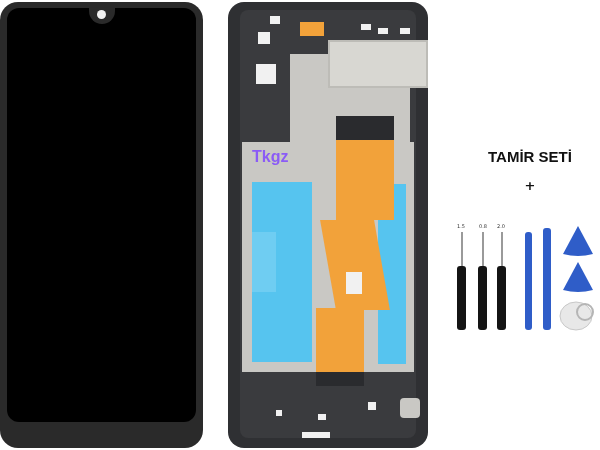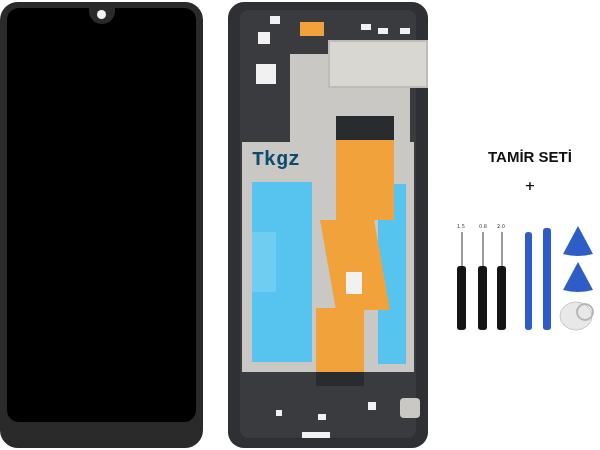--- a/index.html
+++ b/index.html
@@ -13,21 +13,21 @@
   
   .back{left:228px;top:2px;width:200px;height:446px;background:#2f3033;border-radius:16px;}
   .back .inner{position:absolute;left:12px;top:8px;right:12px;bottom:10px;background:#3a3b3e;border-radius:8px;}
   .plate{background:#c9c8c4;}
   .shield{background:#d8d7d2;border:2px solid #bdbcb7;}
   .blue{background:#56c4ef;}
   .blue2{background:#6fcdf2;}
   .flex{background:#f2a23a;}
   .dark{background:#2a2b2e;}
   .white{background:#f1f1f1;}
-  .watermark{left:252px;top:148px;color:#0c4a6e;font-size:20px;font-weight:bold;font-family:Liberation Mono, monospace;}
+  .watermark{left:252px;top:148px;color:#8b5cf6;font-size:16px;font-weight:bold;font-family:Liberation Sans, sans-serif;}
   .kit-title{left:460px;top:148px;width:140px;text-align:center;font-weight:bold;font-size:15px;color:#111;font-family:"Liberation Sans",sans-serif;}
   .kit-plus{left:460px;top:178px;width:140px;text-align:center;font-weight:bold;font-size:13px;color:#111;}
   .lbl{font-size:5px;color:#333;}
   .sd-handle{background:#141414;border-radius:3px;}
   .sd-shaft{background:#9a9a9a;}
   .pry{background:#2f5dc8;border-radius:3px;}
 </style>
 </head>
 <body>
 

